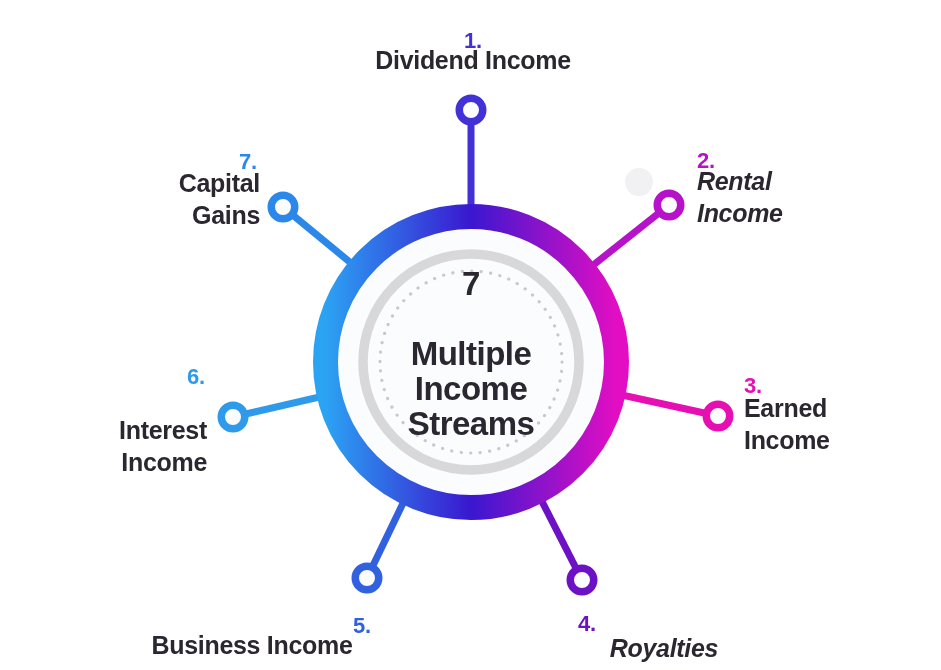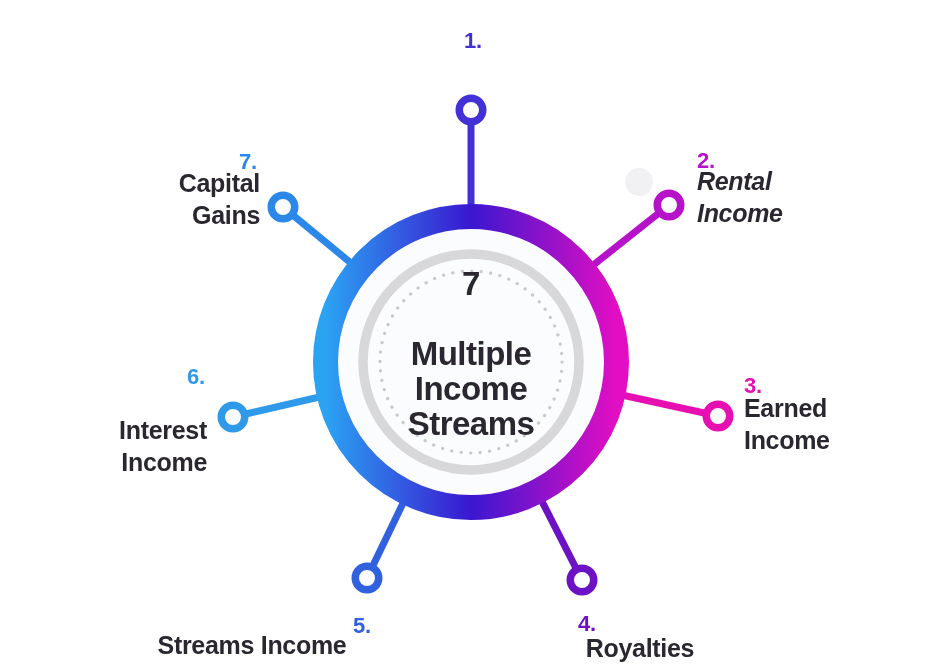--- a/index.html
+++ b/index.html
@@ -33,21 +33,21 @@
   #s1-num{left:473px;top:29px;}
   #s1-name{left:473px;top:45px;}
   
   #s2-num{left:697px;top:149px;}
   #s2-name{left:697px;top:166px;font-style:italic;}
   
   #s3-num{left:744px;top:374px;}
   #s3-name{left:744px;top:393px;}
   
   #s4-num{left:578px;top:612px;}
-  #s4-name{left:640px;top:633px;}
+  #s4-name{left:664px;top:633px;font-style:italic;}
   
   #s5-num{left:362px;top:614px;}
   #s5-name{left:252px;top:630px;}
   
   #s6-num{right:736px;top:365px;}
   #s6-name{right:734px;top:383px;margin-top:32px;}
   
   #s7-num{right:684px;top:150px;}
   #s7-name{right:681px;top:168px;margin-left:20px;}
   
@@ -108,34 +108,35 @@
   </svg>
 
   <div id="hub-text">
     <div>7</div>
     <div>Multiple
 Income
 Streams</div>
   </div>
 
   <div id="s1-num" class="lbl num center-x" style="color: rgb(67, 49, 216);">1.</div>
+  <div id="s1-name" class="lbl name center-x">Dividend Income</div>
 
   <div id="s2-num" class="lbl num" style="color: rgb(181, 18, 201);">2.</div>
   <div id="s2-name" class="lbl name">Rental
 Income</div>
 
   <div id="s3-num" class="lbl num" style="color: rgb(230, 15, 178);">3.</div>
   <div id="s3-name" class="lbl name">Earned
 Income</div>
 
   <div id="s4-num" class="lbl num" style="color: rgb(108, 18, 196);">4.</div>
   <div id="s4-name" class="lbl name center-x">Royalties</div>
 
   <div id="s5-num" class="lbl num center-x" style="color: rgb(49, 97, 223);">5.</div>
-  <div id="s5-name" class="lbl name center-x">Streams Income</div>
+  <div id="s5-name" class="lbl name center-x">Business Income</div>
 
   <div id="s6-num" class="lbl num right-al" style="color: rgb(47, 154, 233);">6.</div>
   <div id="s6-name" class="lbl name right-al">Interest
 Income</div>
 
   <div id="s7-num" class="lbl num right-al" style="color: rgb(43, 135, 232);">7.</div>
   <div id="s7-name" class="lbl name right-al">Capital
 Gains</div>
 
 </div>

